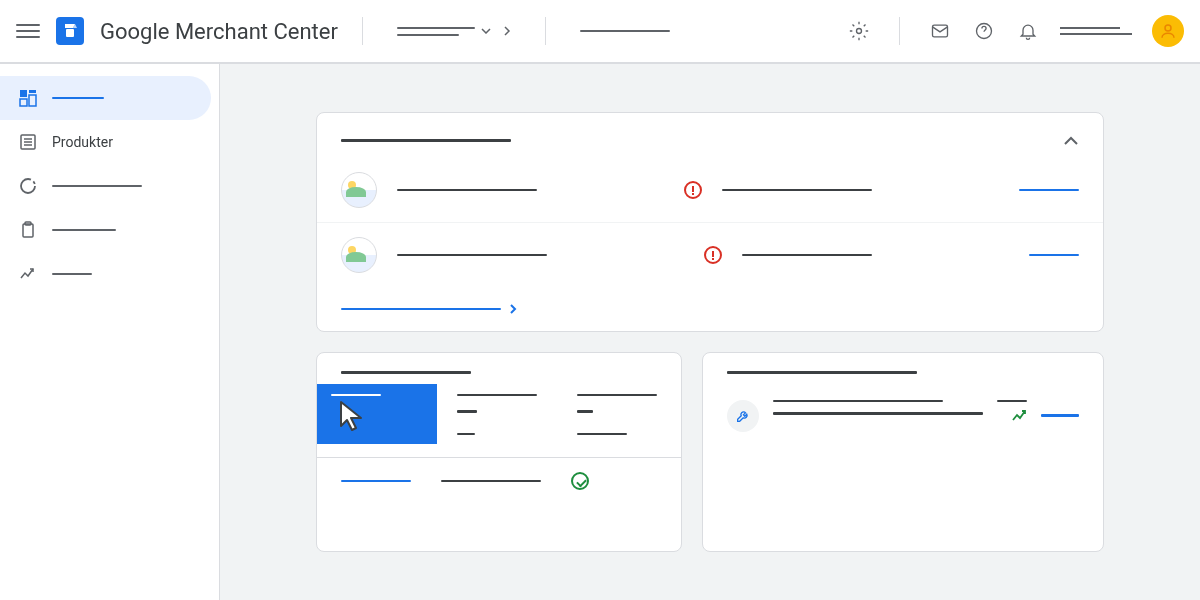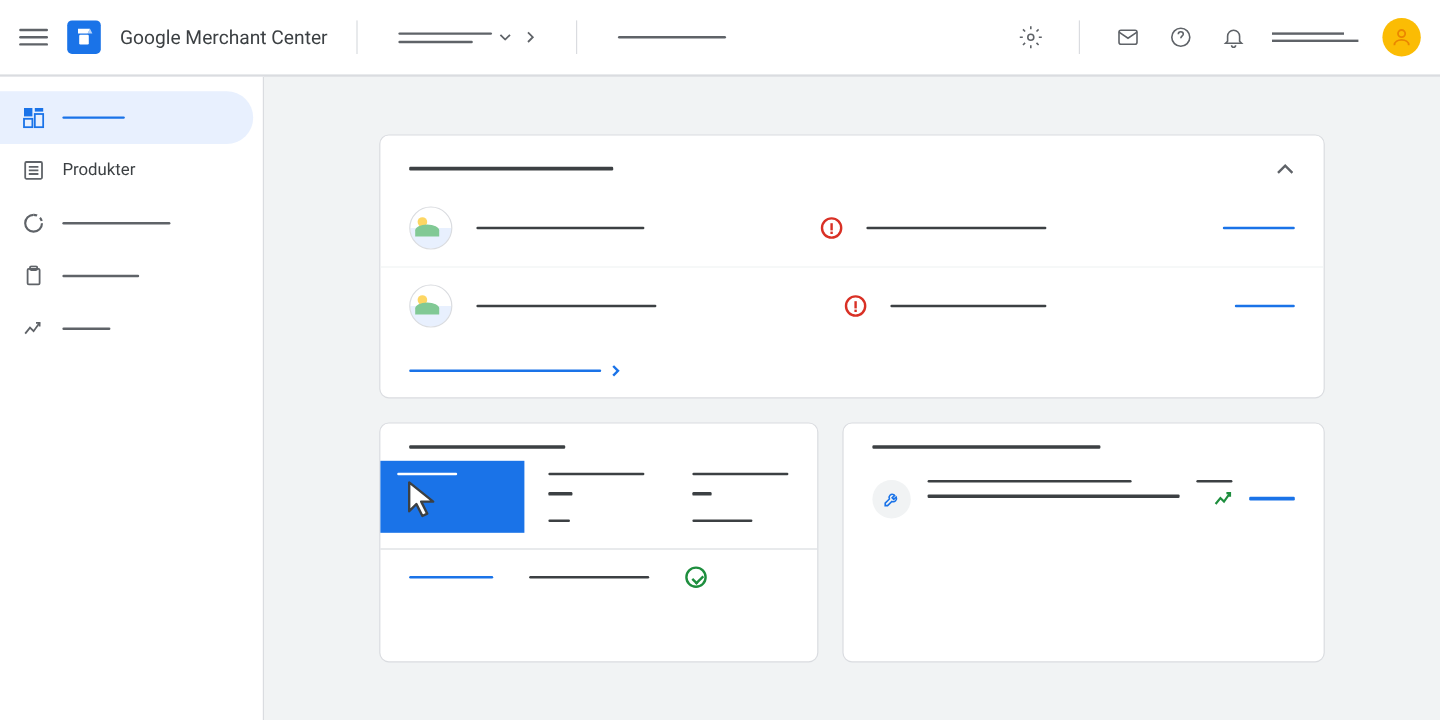--- a/index.html
+++ b/index.html
@@ -2,21 +2,21 @@
 <html><head>
 <meta charset="utf-8">
 <style>
 * { box-sizing: border-box; margin: 0; padding: 0; }
 body { font-family: 'Google Sans', Roboto, Arial, sans-serif; background: #f1f3f4; width: 1200px; height: 600px; overflow: hidden; }
 
 .topbar { height: 64px; background: #fff; border-bottom: 2px solid #dadce0; display: flex; align-items: center; padding: 0 16px; gap: 16px; }
 .hamburger { width: 24px; height: 24px; cursor: pointer; display: flex; flex-direction: column; justify-content: center; gap: 4px; }
 .hamburger span { height: 2px; background: #5f6368; border-radius: 1px; }
 .logo-box { width: 28px; height: 28px; background: #1a73e8; border-radius: 4px; display: flex; align-items: center; justify-content: center; }
-.app-title { font-size: 16px; color: #3c4043; font-weight: 400; }
+.app-title { font-size: 22px; color: #3c4043; font-weight: 400; }
 .vdiv { width: 1px; height: 28px; background: #dadce0; margin: 0 8px; }
 .top-selector { display: flex; align-items: center; gap: 6px; padding: 6px 10px; cursor: pointer; }
 .ph-line { height: 2px; background: #5f6368; border-radius: 1px; }
 .top-right { margin-left: auto; display: flex; align-items: center; gap: 20px; }
 .icon-btn { width: 24px; height: 24px; cursor: pointer; display: flex; align-items: center; justify-content: center; color: #5f6368; }
 .avatar { width: 32px; height: 32px; border-radius: 50%; background: #fbbc04; display: flex; align-items: center; justify-content: center; }
 .search-ph { width: 110px; height: 2px; background: #5f6368; }
 
 .layout { display: flex; height: calc(600px - 64px); }
 .sidebar { width: 220px; background: #fff; border-right: 1px solid #dadce0; padding-top: 12px; }

